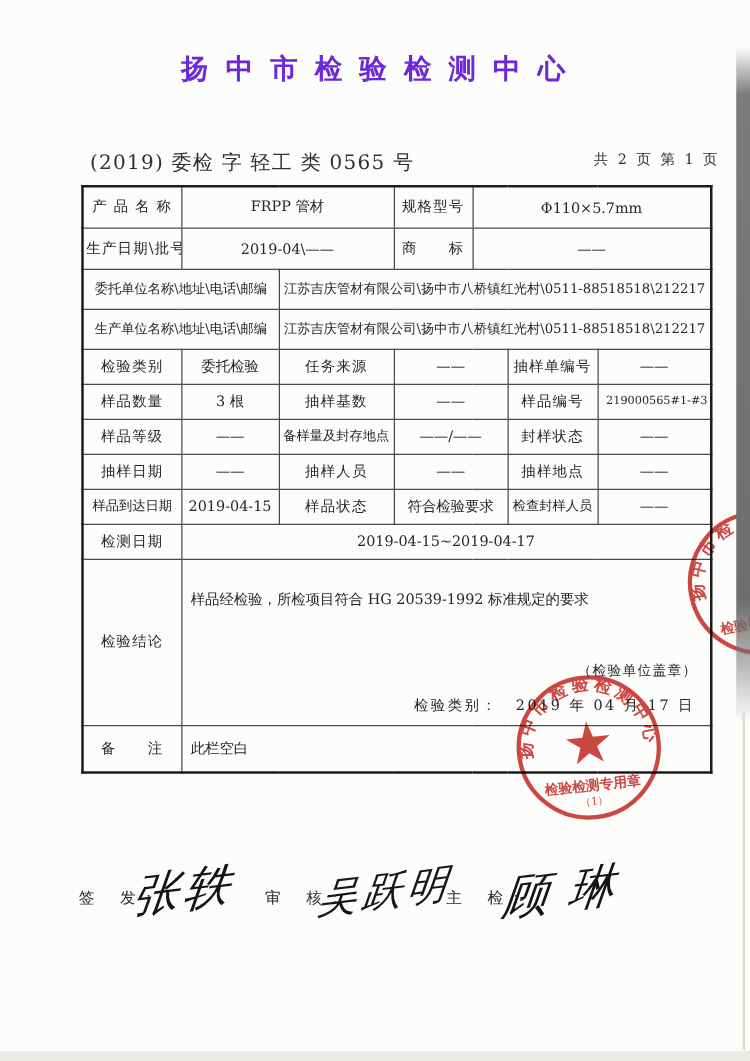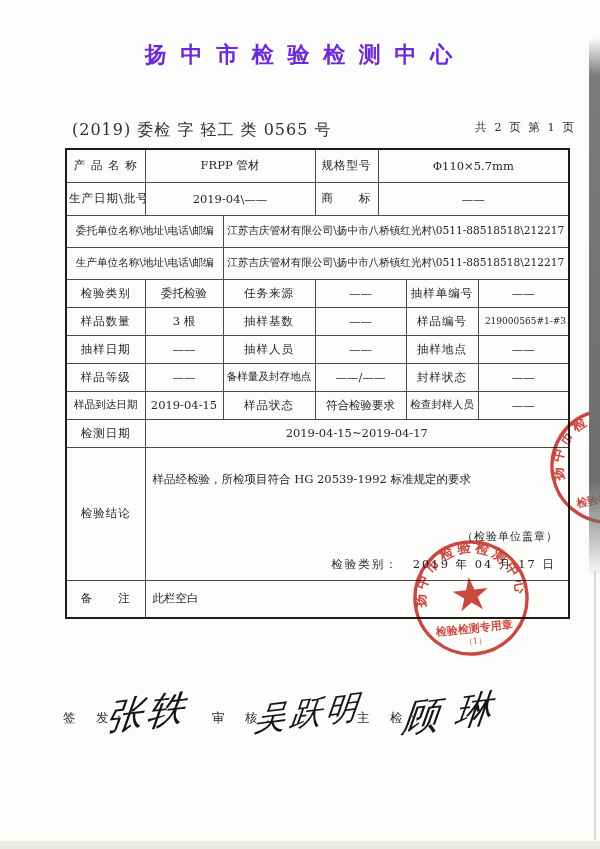--- a/index.html
+++ b/index.html
@@ -114,33 +114,33 @@
     </tr>
     <tr style="height:28px">
       <td class="lbl">样品数量</td>
       <td>3 根</td>
       <td class="lbl">抽样基数</td>
       <td colspan="2">——</td>
       <td class="lbl">样品编号</td>
       <td class="tiny">219000565#1-#3</td>
     </tr>
     <tr style="height:28px">
+      <td class="lbl">样品等级</td>
+      <td>——</td>
+      <td class="sm">备样量及封存地点</td>
+      <td colspan="2">——/——</td>
+      <td class="lbl">封样状态</td>
+      <td>——</td>
+    </tr>
+    <tr style="height:28px">
       <td class="lbl">抽样日期</td>
       <td>——</td>
       <td class="lbl">抽样人员</td>
       <td colspan="2">——</td>
       <td class="lbl">抽样地点</td>
-      <td>——</td>
-    </tr>
-    <tr style="height:28px">
-      <td class="lbl">样品等级</td>
-      <td>——</td>
-      <td class="sm">备样量及封存地点</td>
-      <td colspan="2">——/——</td>
-      <td class="lbl">封样状态</td>
       <td>——</td>
     </tr>
     <tr style="height:28px">
       <td class="sm">样品到达日期</td>
       <td>2019-04-15</td>
       <td class="lbl">样品状态</td>
       <td colspan="2">符合检验要求</td>
       <td class="sm">检查封样人员</td>
       <td>——</td>
     </tr>

